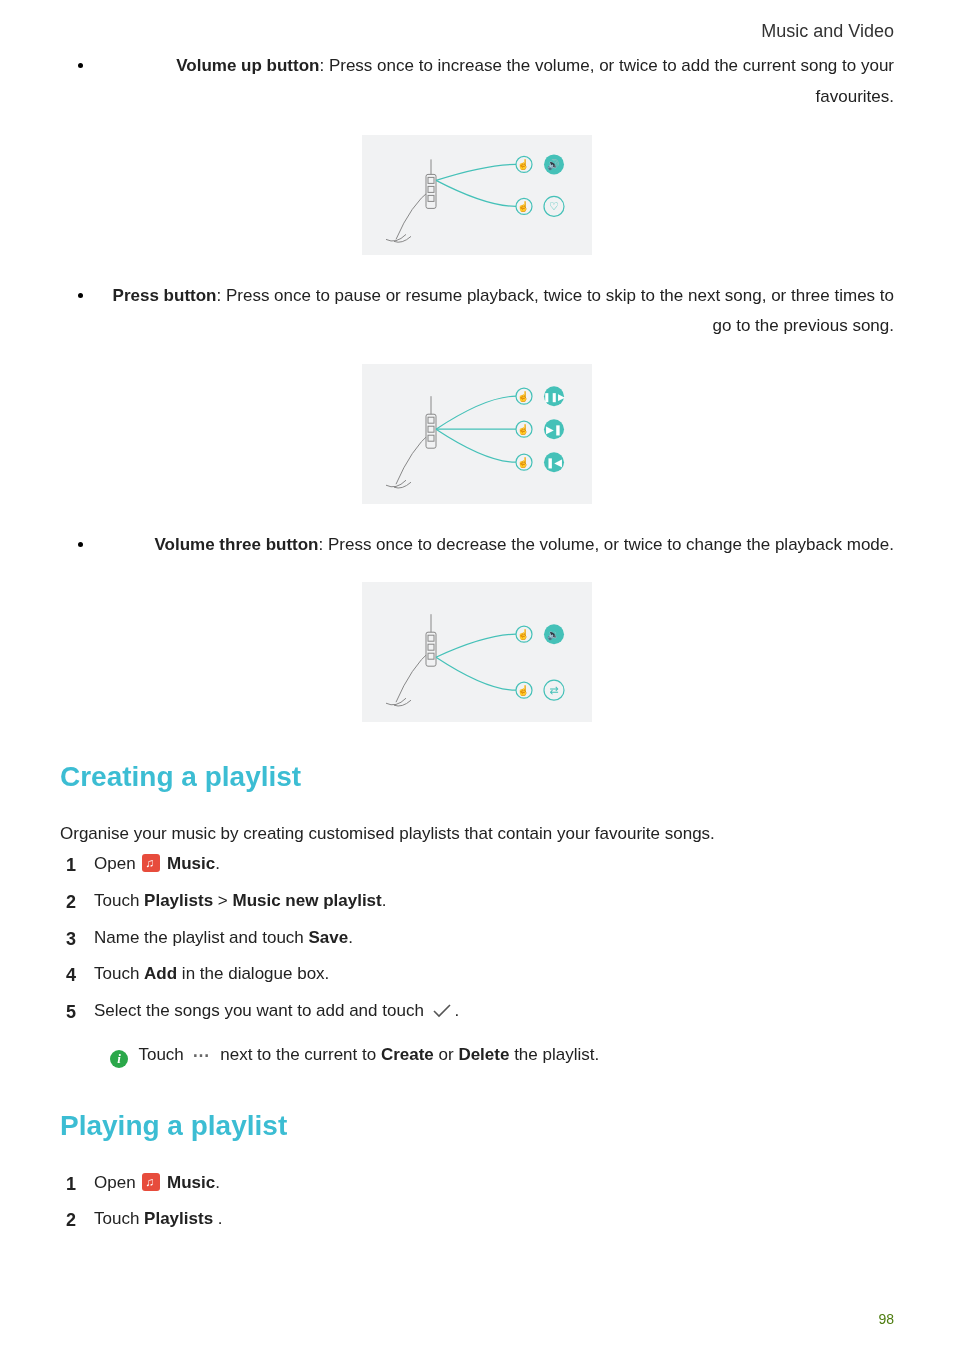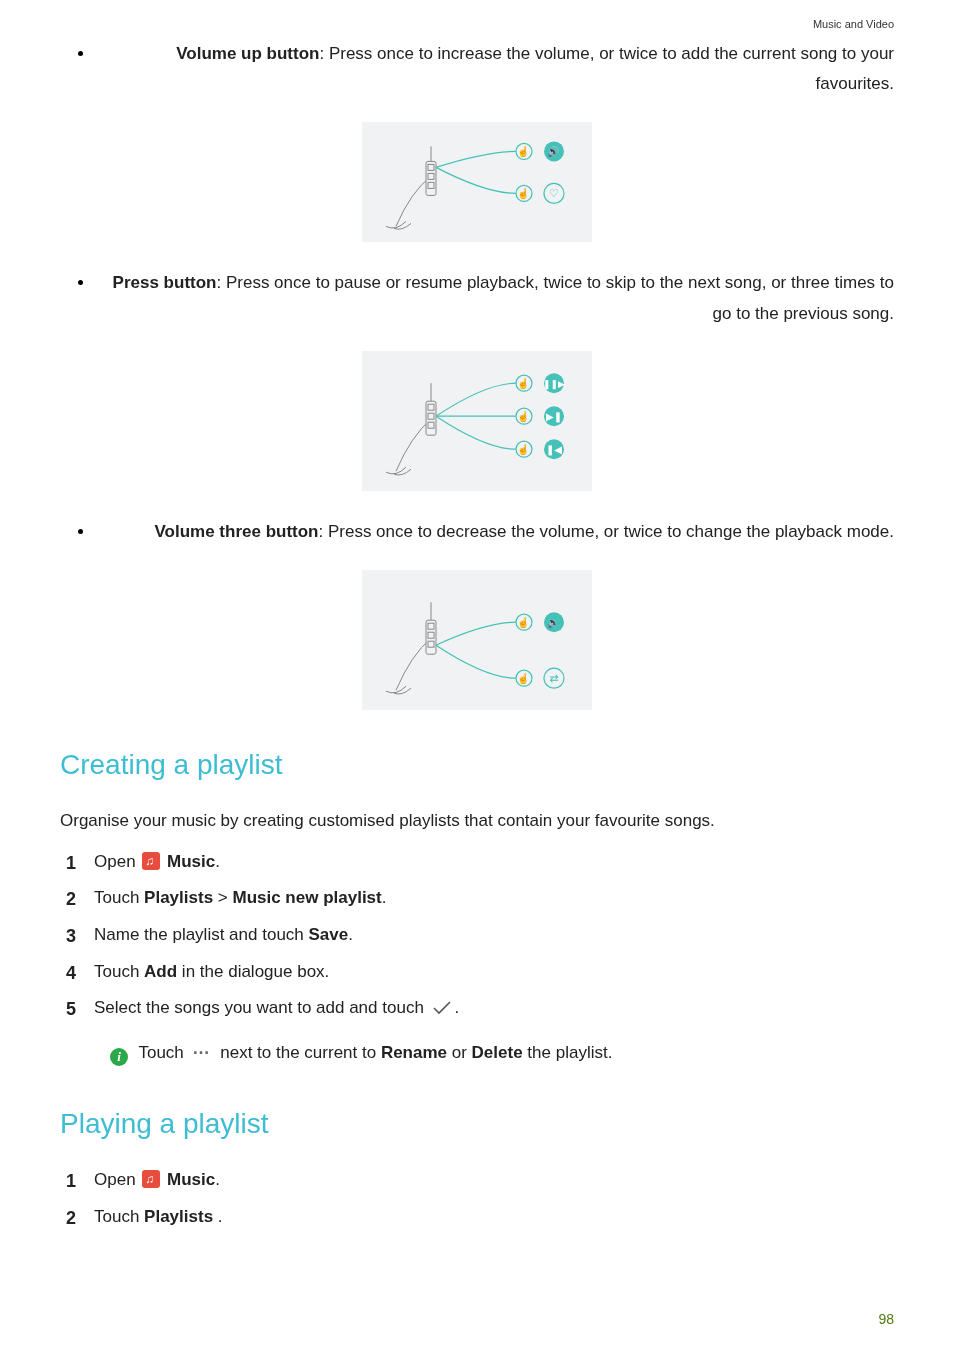--- a/index.html
+++ b/index.html
@@ -9,21 +9,21 @@
     background: #fff;
     font-family: Arial, Helvetica, sans-serif;
     color: #222;
     position: relative;
     padding: 15px 60px 40px 60px;
     font-size: 17px;
     line-height: 1.8;
   }
   .header-line {
     text-align: right;
-    font-size: 11px;
+    font-size: 18px;
     color: #333;
     margin-bottom: 4px;
   }
   .bullet-block {
     padding-left: 36px;
     position: relative;
     margin-bottom: 8px;
     text-align: right;
   }
   .bullet-block::before {
@@ -44,24 +44,24 @@
   .figure-box {
     background: #f1f2f3;
     position: relative;
   }
   .fig1 { width: 230px; height: 120px; }
   .fig2 { width: 230px; height: 140px; }
   .fig3 { width: 230px; height: 140px; }
   h2.section {
     color: #3cbdd3;
     font-size: 28px;
-    font-weight: normal;
+    font-weight: bold;
     margin: 30px 0 16px 0;
   }
-  .para { margin-bottom: 10px; }
+  .para { }
   ol.steps {
     list-style: none;
     counter-reset: step;
     padding-left: 0;
   }
   ol.steps > li {
     counter-increment: step;
     position: relative;
     padding-left: 34px;
     margin-bottom: 6px;
@@ -256,21 +256,21 @@
   </li>
   <li>
     <span>Select the songs you want to add and touch </span><span class="check-icon"><svg width="22" height="18">
           <path d="M3 9 L8 14 L19 3" stroke="#555" stroke-width="1.6" fill="none"></path>
         </svg></span><span>.</span>
   </li>
 </ol>
 
 <div class="info-line">
   <span class="info-icon">i</span>
-  <span>Touch </span><span class="dots-icon">⋯</span><span> next to the current to </span><strong>Rename</strong><span> or </span><strong>Delete</strong><span> the playlist.</span>
+  <span>Touch </span><span class="dots-icon">⋯</span><span> next to the current to </span><strong>Create</strong><span> or </span><strong>Delete</strong><span> the playlist.</span>
 </div>
 
 <h2 class="section">Playing a playlist</h2>
 
 <ol class="steps">
   <li>
     <span>Open </span><span class="music-icon"></span><strong> Music</strong><span>.</span>
   </li>
   <li>
     <span>Touch </span><strong>Playlists</strong><span> .</span>

